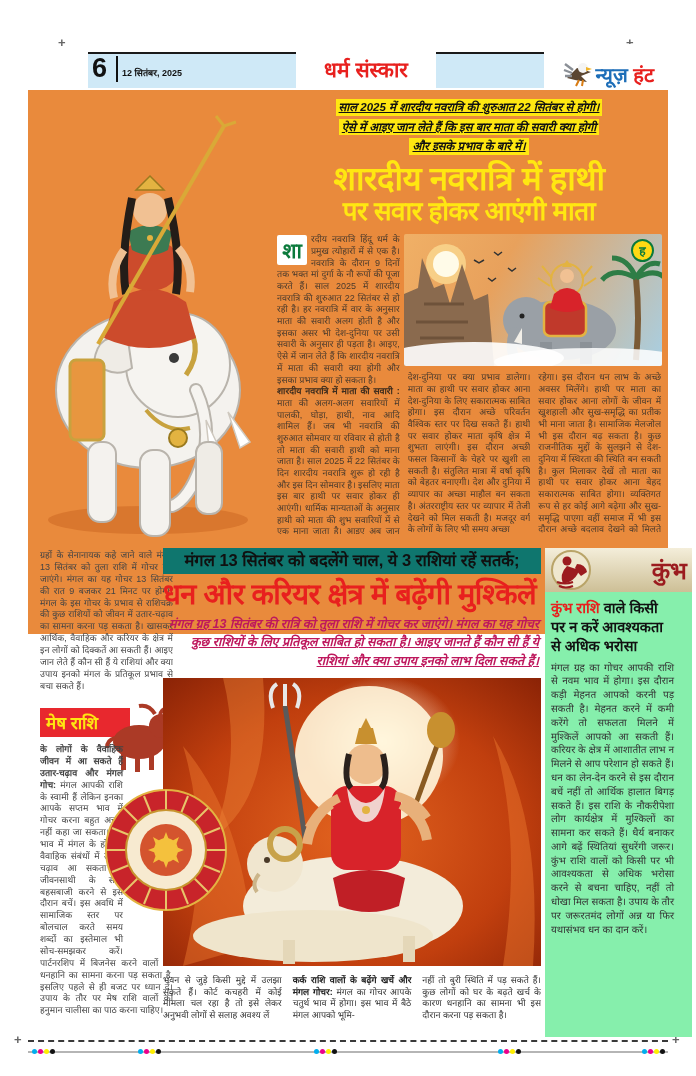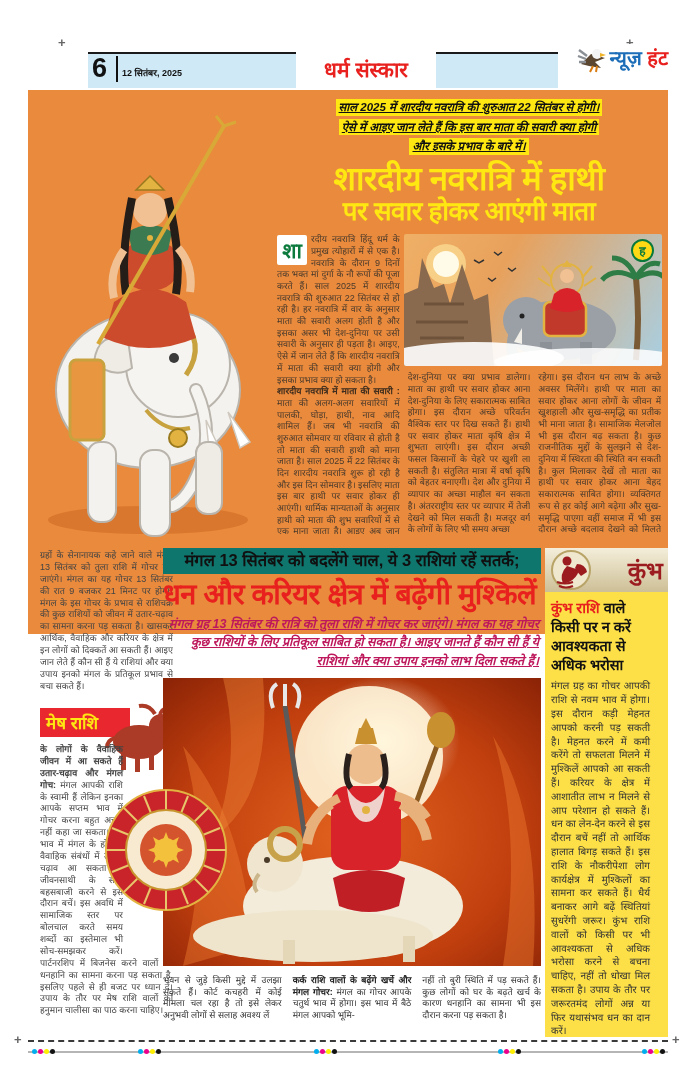--- a/index.html
+++ b/index.html
@@ -9,21 +9,21 @@
   .crop{position:absolute;color:#666;font-size:13px;font-weight:bold;line-height:1;}
   
   .header{position:absolute;left:28px;top:44px;width:640px;height:44px;}
   .band{position:absolute;left:60px;top:8px;width:502px;height:34px;background:#cfe9f7;border-top:2px solid #1a1a1a;}
   .pgnum{position:absolute;left:64px;top:9px;font-size:27px;font-weight:bold;color:#111;}
   .vbar{position:absolute;left:88px;top:12px;width:2px;height:26px;background:#111;}
   .pdate{position:absolute;left:94px;top:22px;font-size:9px;font-weight:bold;color:#111;white-space:nowrap;}
   .secbox{position:absolute;left:268px;top:6px;width:140px;height:38px;background:#fff;
           display:flex;align-items:center;justify-content:center;}
   .sectitle{color:#e8201e;font-size:21px;font-weight:bold;white-space:nowrap;}
-  .logo{position:absolute;right:0;top:0;width:110px;height:44px;background:#fff;display:flex;align-items:flex-start;justify-content:flex-end;}
+  .logo{position:absolute;right:14px;top:0;width:110px;height:44px;background:#fff;display:flex;align-items:flex-end;justify-content:flex-end;}
   .brand{font-size:20px;font-weight:bold;white-space:nowrap;}
   .brand .b1{color:#1d6eb8;} .brand .b2{color:#e8201e;}
   
   .tops{position:absolute;left:28px;top:90px;width:640px;height:544px;background:#e98a3c;overflow:hidden;}
   .durga{position:absolute;left:0;top:0;width:242px;height:452px;}
   .tr{position:absolute;left:246px;top:0;width:390px;height:452px;}
   .introlines{text-align:center;padding-top:7px;}
   .hl{display:inline-block;background:#ffe711;color:#111;font-size:11.5px;font-weight:bold;font-style:italic;
       text-decoration:underline;padding:0 3px;margin:1px 0;line-height:1.45;}
   .h1{color:#ffe711;font-size:33px;font-weight:bold;text-align:center;line-height:1.12;margin-top:5px;letter-spacing:-.5px;}
@@ -57,24 +57,24 @@
   .leftcol{position:absolute;left:40px;top:550px;width:133px;height:490px;overflow:hidden;}
   .lintro{font-size:9px;line-height:1.32;color:#444;text-align:justify;margin:0;height:152px;overflow:hidden;}
   .meshband{position:absolute;left:0;top:158px;width:78px;background:#e8282e;color:#ffe711;
             font-weight:bold;font-size:17px;padding:3px 6px;}
   .ramicon{position:absolute;right:-4px;top:146px;}
   .meshtext{position:absolute;left:0;top:194px;width:133px;height:296px;font-size:9px;line-height:1.32;
             color:#444;text-align:justify;overflow:hidden;}
   .meshspacer{float:right;width:50px;height:208px;}
   .wheel{position:absolute;left:104px;top:788px;width:124px;height:124px;z-index:6;}
   
-  .kumbh{position:absolute;left:545px;top:548px;width:123px;height:492px;}
+  .kumbh{position:absolute;left:545px;top:548px;width:147px;height:492px;}
   .khead{position:relative;height:44px;background:linear-gradient(#f4eeda,#cdbf96);overflow:hidden;}
   .ktitle{position:absolute;right:5px;top:5px;color:#9b1b1f;font-size:24px;font-weight:bold;}
-  .kbox{background:#fde047;height:432px;padding:7px 18px 6px 6px;overflow:hidden;}
+  .kbox{background:#86efac;height:432px;padding:7px 18px 6px 6px;overflow:hidden;}
   .kheadline{font-size:14.5px;font-weight:bold;line-height:1.3;color:#111;}
   .kheadline .kr{color:#e8201e;}
   .kbody{font-size:10px;line-height:1.38;color:#333;margin-top:5px;text-align:justify;}
   
   .dashline{position:absolute;left:28px;top:1040px;width:640px;border-top:2px dashed #3a3a3a;}
   .grayline{position:absolute;left:28px;top:1051px;width:640px;height:2px;background:#b5b5b5;}
   .dots{position:absolute;top:1049px;height:6px;display:flex;gap:1px;}
   .dots span{width:5px;height:5px;border-radius:50%;display:inline-block;}
   .dc{background:#00aeef;} .dm{background:#ec008c;} .dy{background:#ffef00;} .dk{background:#111;}
 </style>

